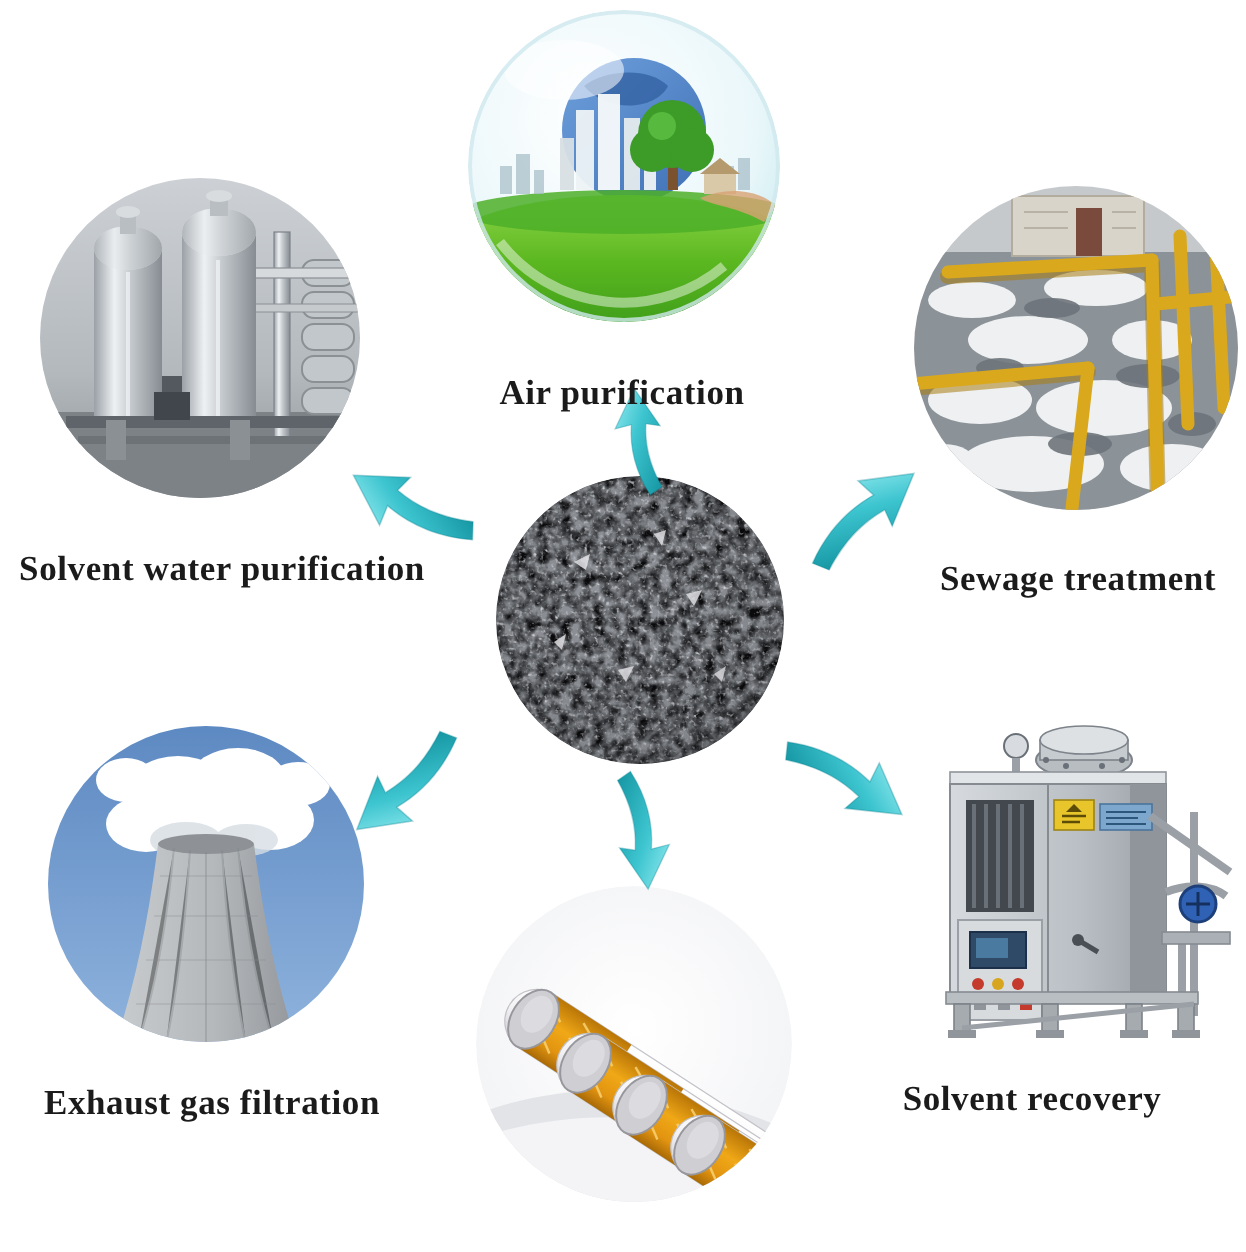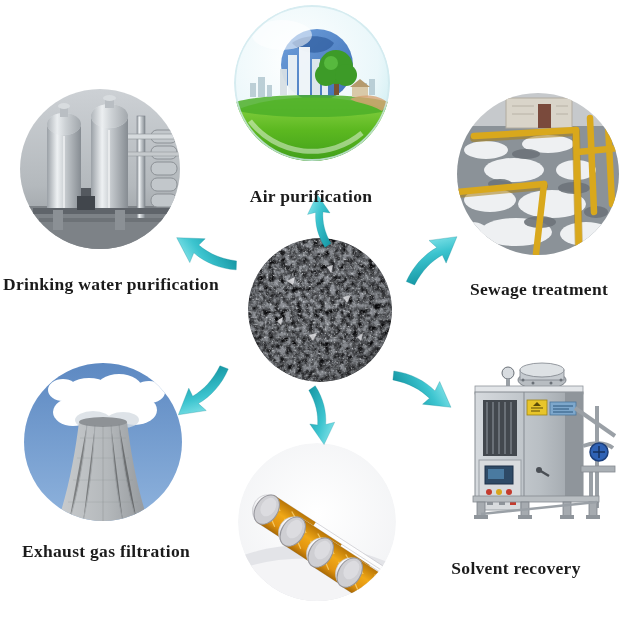--- a/index.html
+++ b/index.html
@@ -432,17 +432,17 @@
     </svg>
   <svg class="arrow" style="left:401px;top:350px;transform:rotate(127deg);" width="46" height="74" viewBox="0 0 60 92">
       <use href="#arrowPath"></use>
     </svg>
   <svg class="arrow" style="left:300px;top:384px;transform:rotate(176deg);" width="44" height="62" viewBox="0 0 60 92">
       <use href="#arrowPath"></use>
     </svg>
 
   <div class="node-label" style="left:311px;top:186px;">Air purification</div>
   <div class="node-label" style="left:539px;top:279px;">Sewage treatment</div>
-  <div class="node-label" style="left:516px;top:558px;text-align:right;">Solvent recovery</div>
+  <div class="node-label" style="left:516px;top:539px;text-align:right;">Solvent recovery</div>
   <div class="node-label" style="left:106px;top:541px;">Exhaust gas filtration</div>
-  <div class="node-label" style="left:111px;top:274px;">Drinking water purification</div>
+  <div class="node-label" style="left:111px;top:274px;">Solvent water purification</div>
 
 </div>
 
 </body></html>

